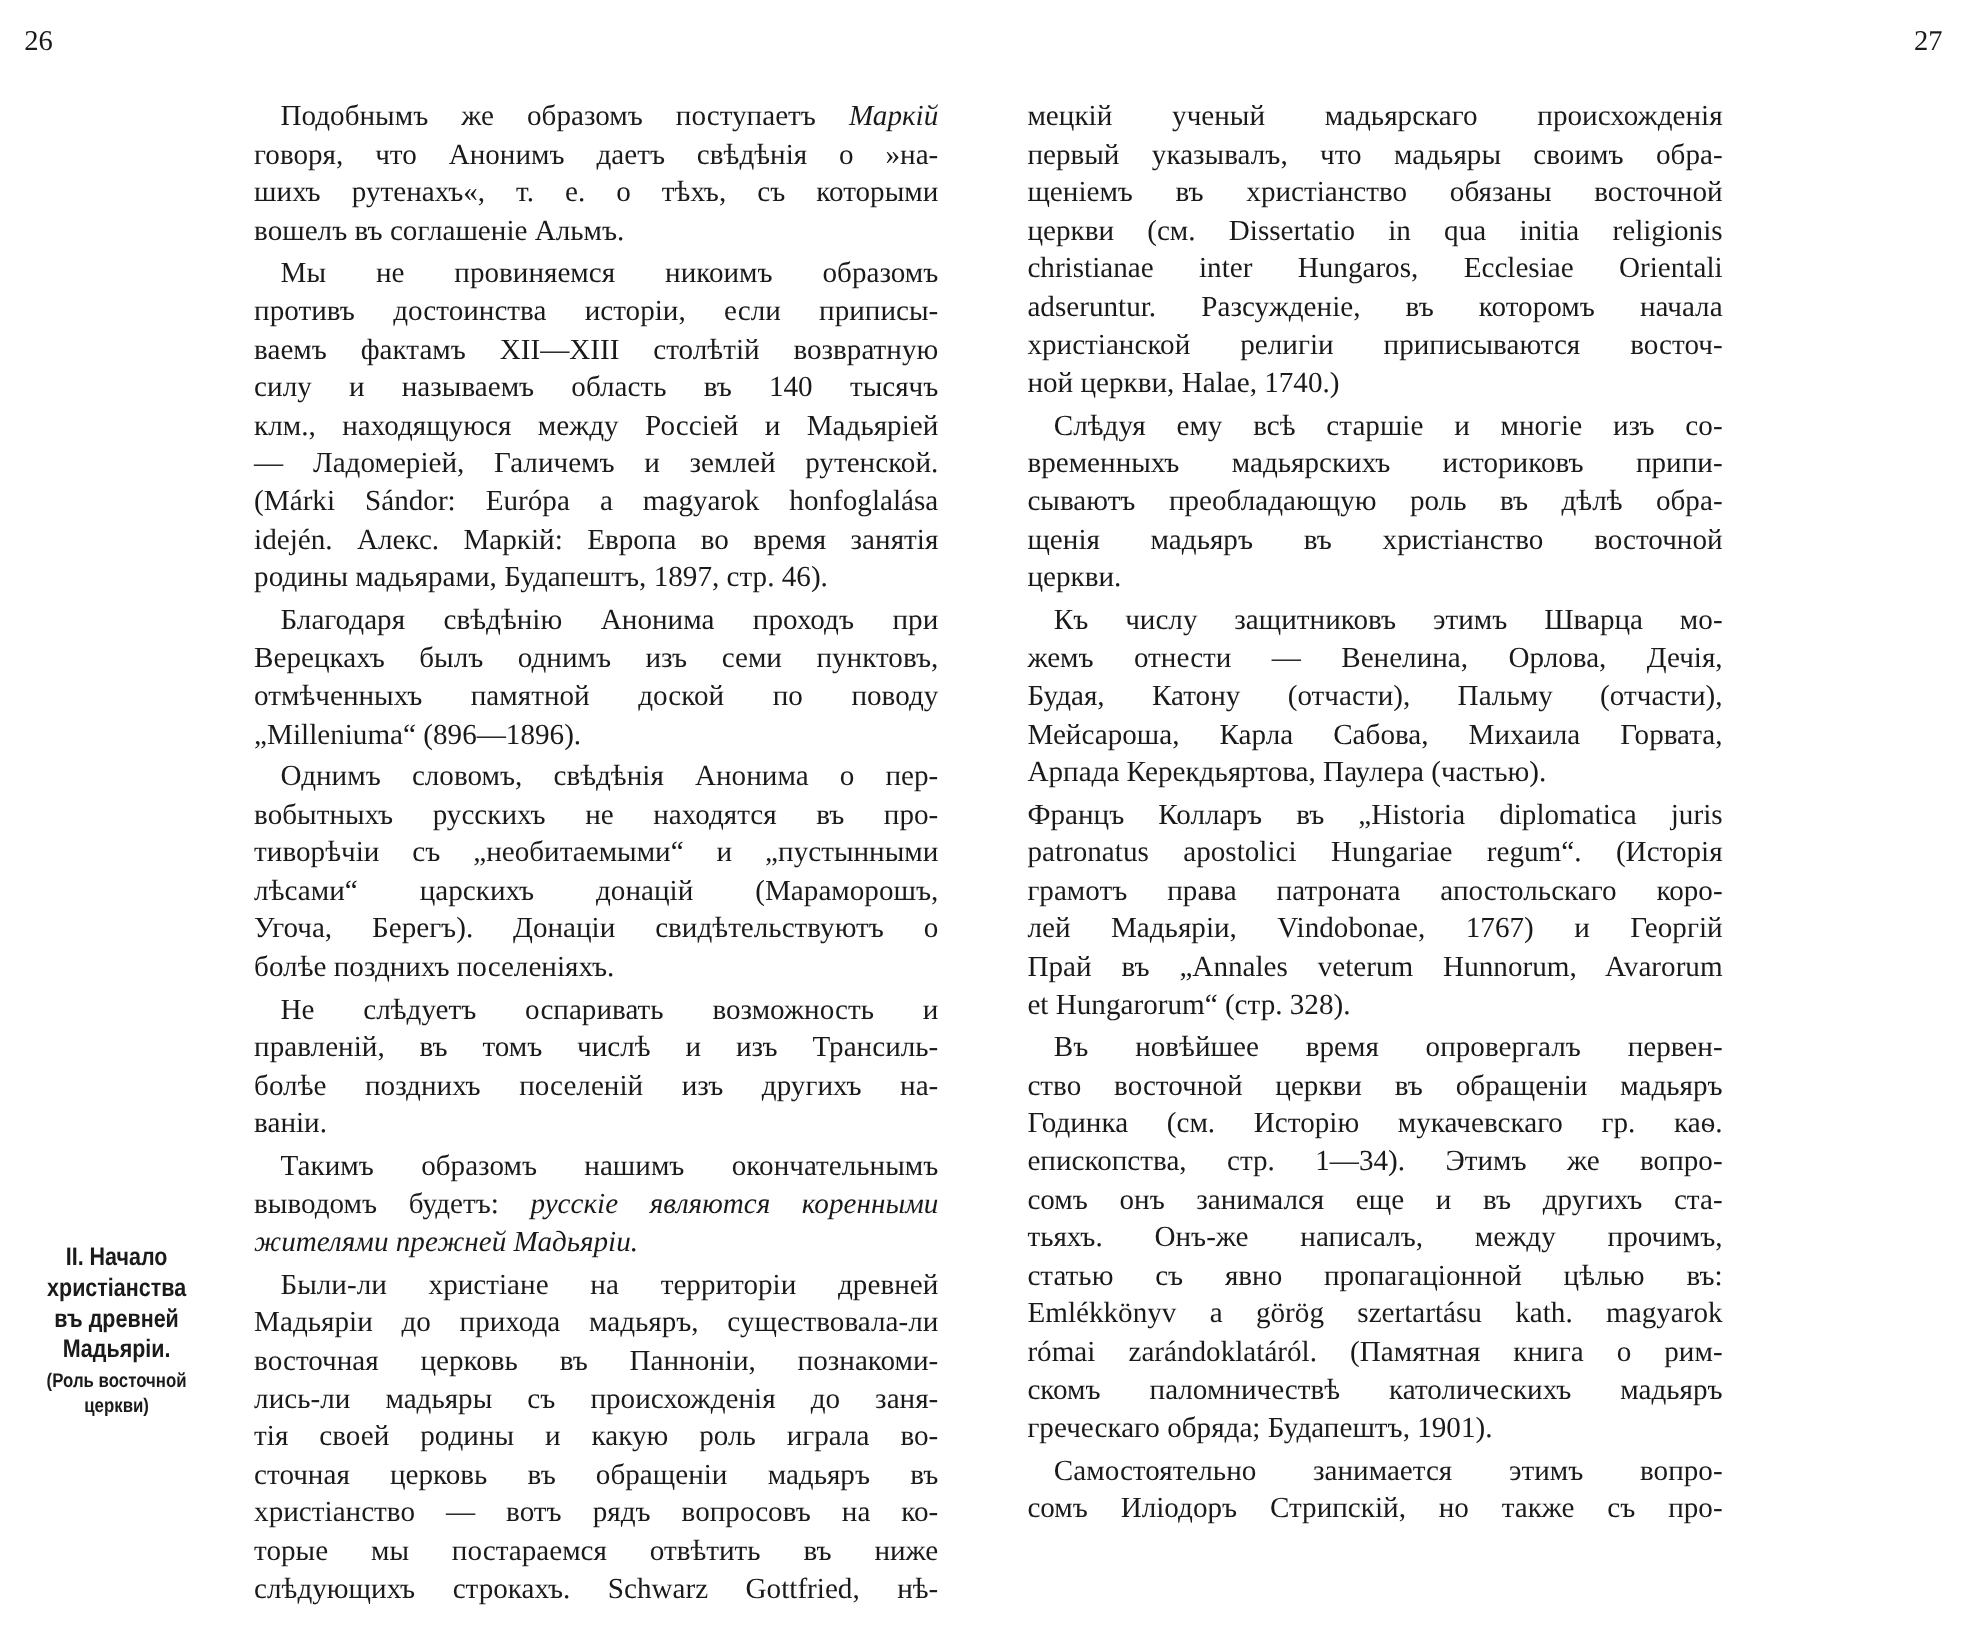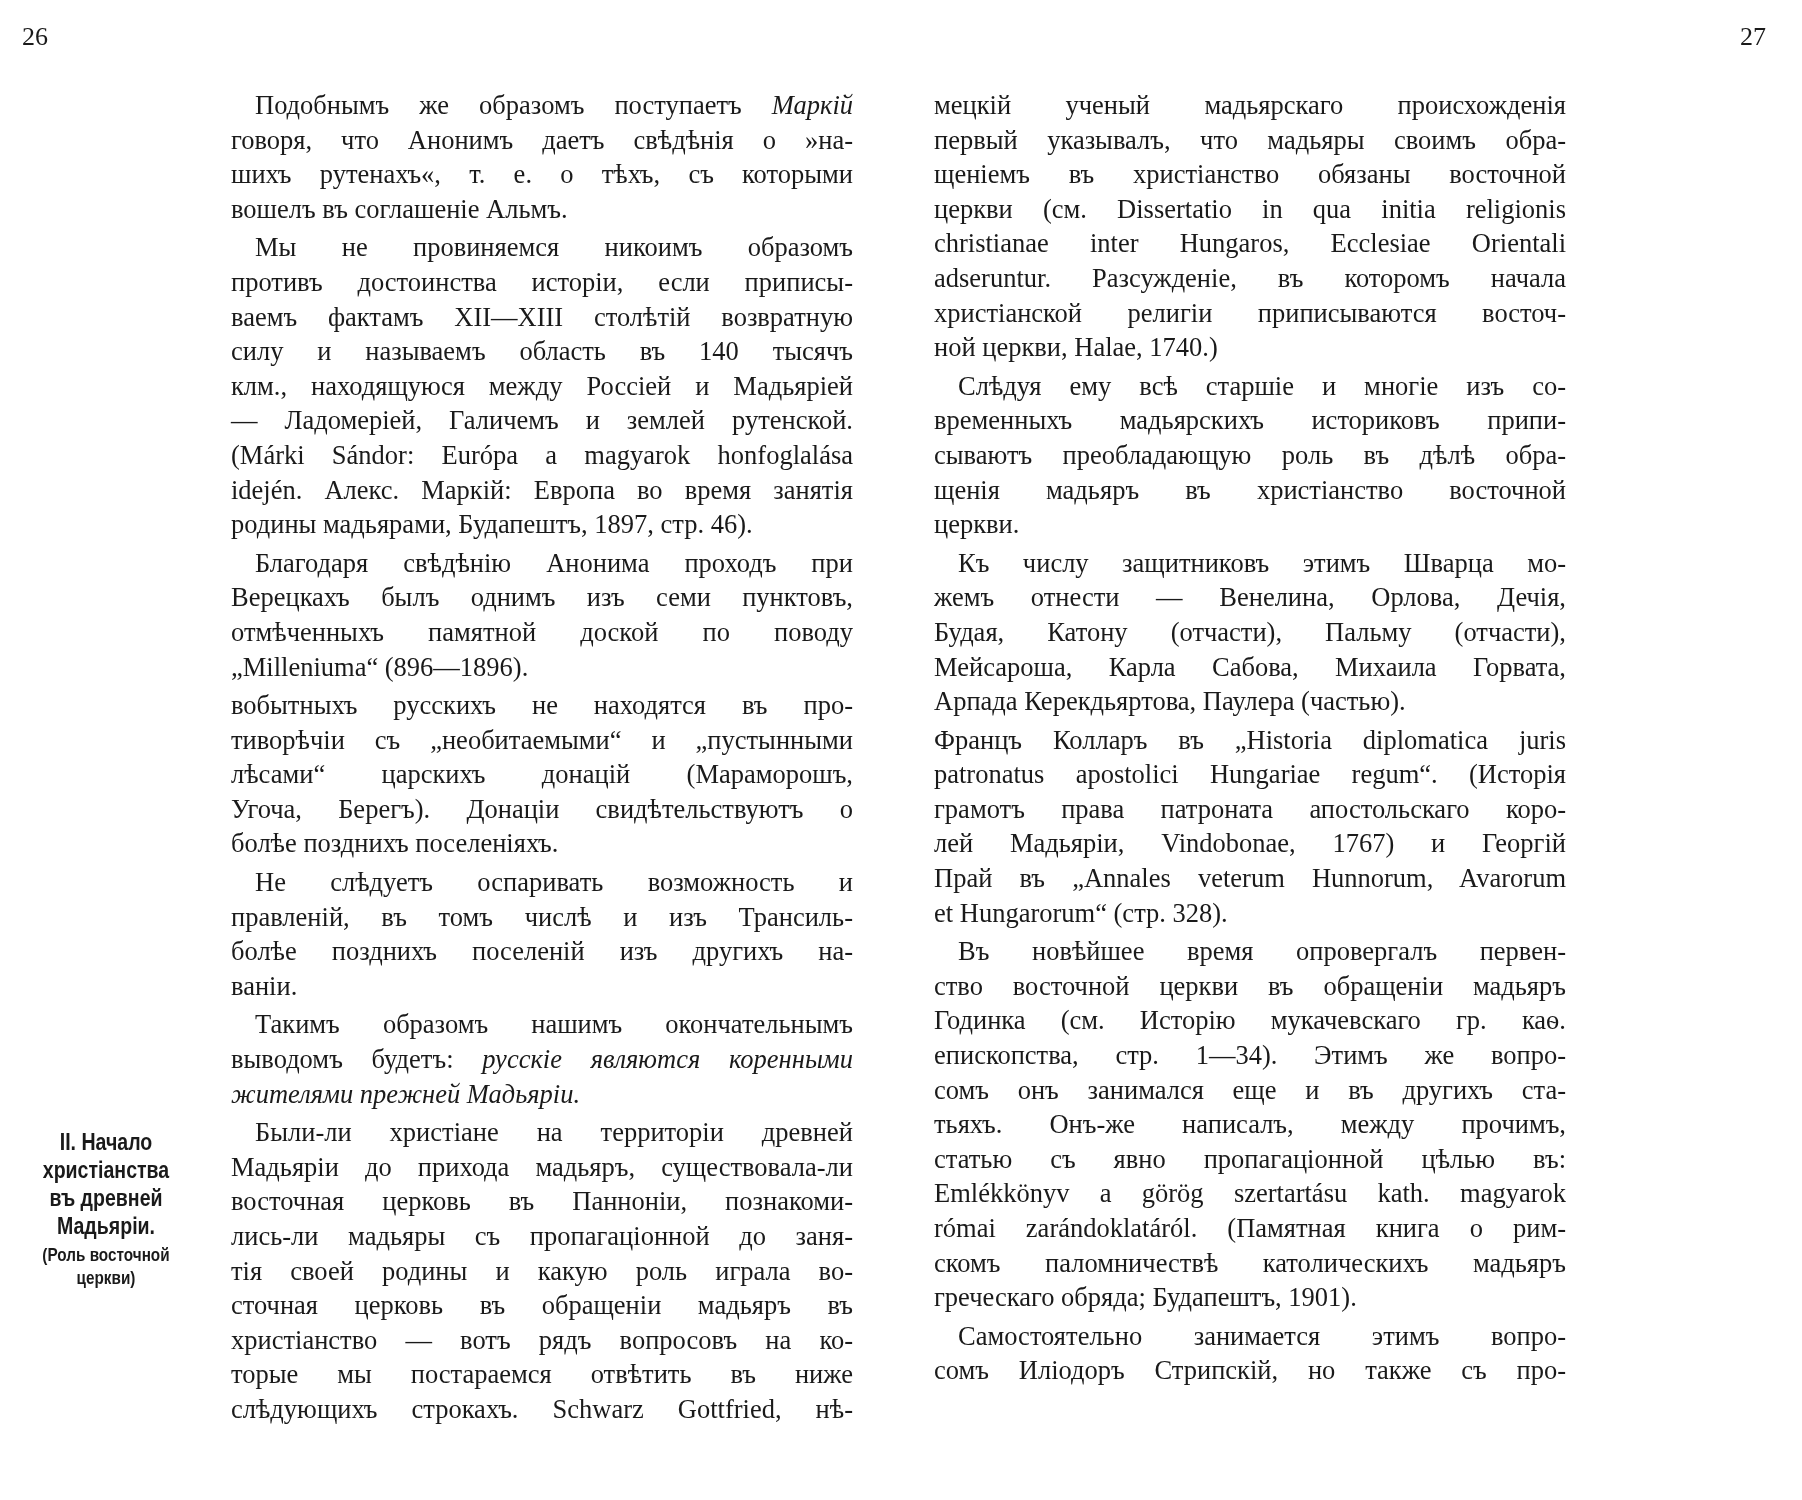--- a/index.html
+++ b/index.html
@@ -51,39 +51,40 @@
     <span class="line">— Ладомеріей, Галичемъ и землей рутенской.</span>
     <span class="line">(Márki Sándor: Európa a magyarok honfoglalása</span>
     <span class="line">idején. Алекс. Маркій: Европа во время занятія</span>
     <span class="line last">родины мадьярами, Будапештъ, 1897, стр. 46).</span>
     <span class="para-gap" style="display: block;"></span>
     <span class="line indent">Благодаря свѣдѣнію Анонима проходъ при</span>
     <span class="line">Верецкахъ былъ однимъ изъ семи пунктовъ,</span>
     <span class="line">отмѣченныхъ памятной доской по поводу</span>
     <span class="line last">„Milleniuma“ (896—1896).</span>
     <span class="para-gap" style="display: block;"></span>
+    <span class="line indent">Однимъ словомъ, свѣдѣнія Анонима о пер-</span>
     <span class="line">вобытныхъ русскихъ не находятся въ про-</span>
     <span class="line">тиворѣчіи съ „необитаемыми“ и „пустынными</span>
     <span class="line">лѣсами“ царскихъ донацій (Мараморошъ,</span>
     <span class="line">Угоча, Берегъ). Донаціи свидѣтельствуютъ о</span>
     <span class="line last">болѣе позднихъ поселеніяхъ.</span>
     <span class="para-gap" style="display: block;"></span>
     <span class="line indent">Не слѣдуетъ оспаривать возможность и</span>
     <span class="line">правленій, въ томъ числѣ и изъ Трансиль-</span>
     <span class="line">болѣе позднихъ поселеній изъ другихъ на-</span>
     <span class="line last">ваніи.</span>
     <span class="para-gap" style="display: block;"></span>
     <span class="line indent">Такимъ образомъ нашимъ окончательнымъ</span>
     <span class="line">выводомъ будетъ: <em>русскіе являются коренными</em></span>
     <span class="line last"><em>жителями прежней Мадьяріи.</em></span>
     <span class="para-gap" style="display: block;"></span>
     <span class="line indent">Были-ли христіане на территоріи древней</span>
     <span class="line">Мадьяріи до прихода мадьяръ, существовала-ли</span>
     <span class="line">восточная церковь въ Панноніи, познакоми-</span>
-    <span class="line">лись-ли мадьяры съ пропагаціонной до заня-</span>
+    <span class="line">лись-ли мадьяры съ происхожденія до заня-</span>
     <span class="line">тія своей родины и какую роль играла во-</span>
     <span class="line">сточная церковь въ обращеніи мадьяръ въ</span>
     <span class="line">христіанство — вотъ рядъ вопросовъ на ко-</span>
     <span class="line">торые мы постараемся отвѣтить въ ниже</span>
     <span class="line">слѣдующихъ строкахъ. Schwarz Gottfried, нѣ-</span>
   </div>
 <div class="col right" id="col-right">
     <span class="line">мецкій ученый мадьярскаго происхожденія</span>
     <span class="line">первый указывалъ, что мадьяры своимъ обра-</span>
     <span class="line">щеніемъ въ христіанство обязаны восточной</span>

